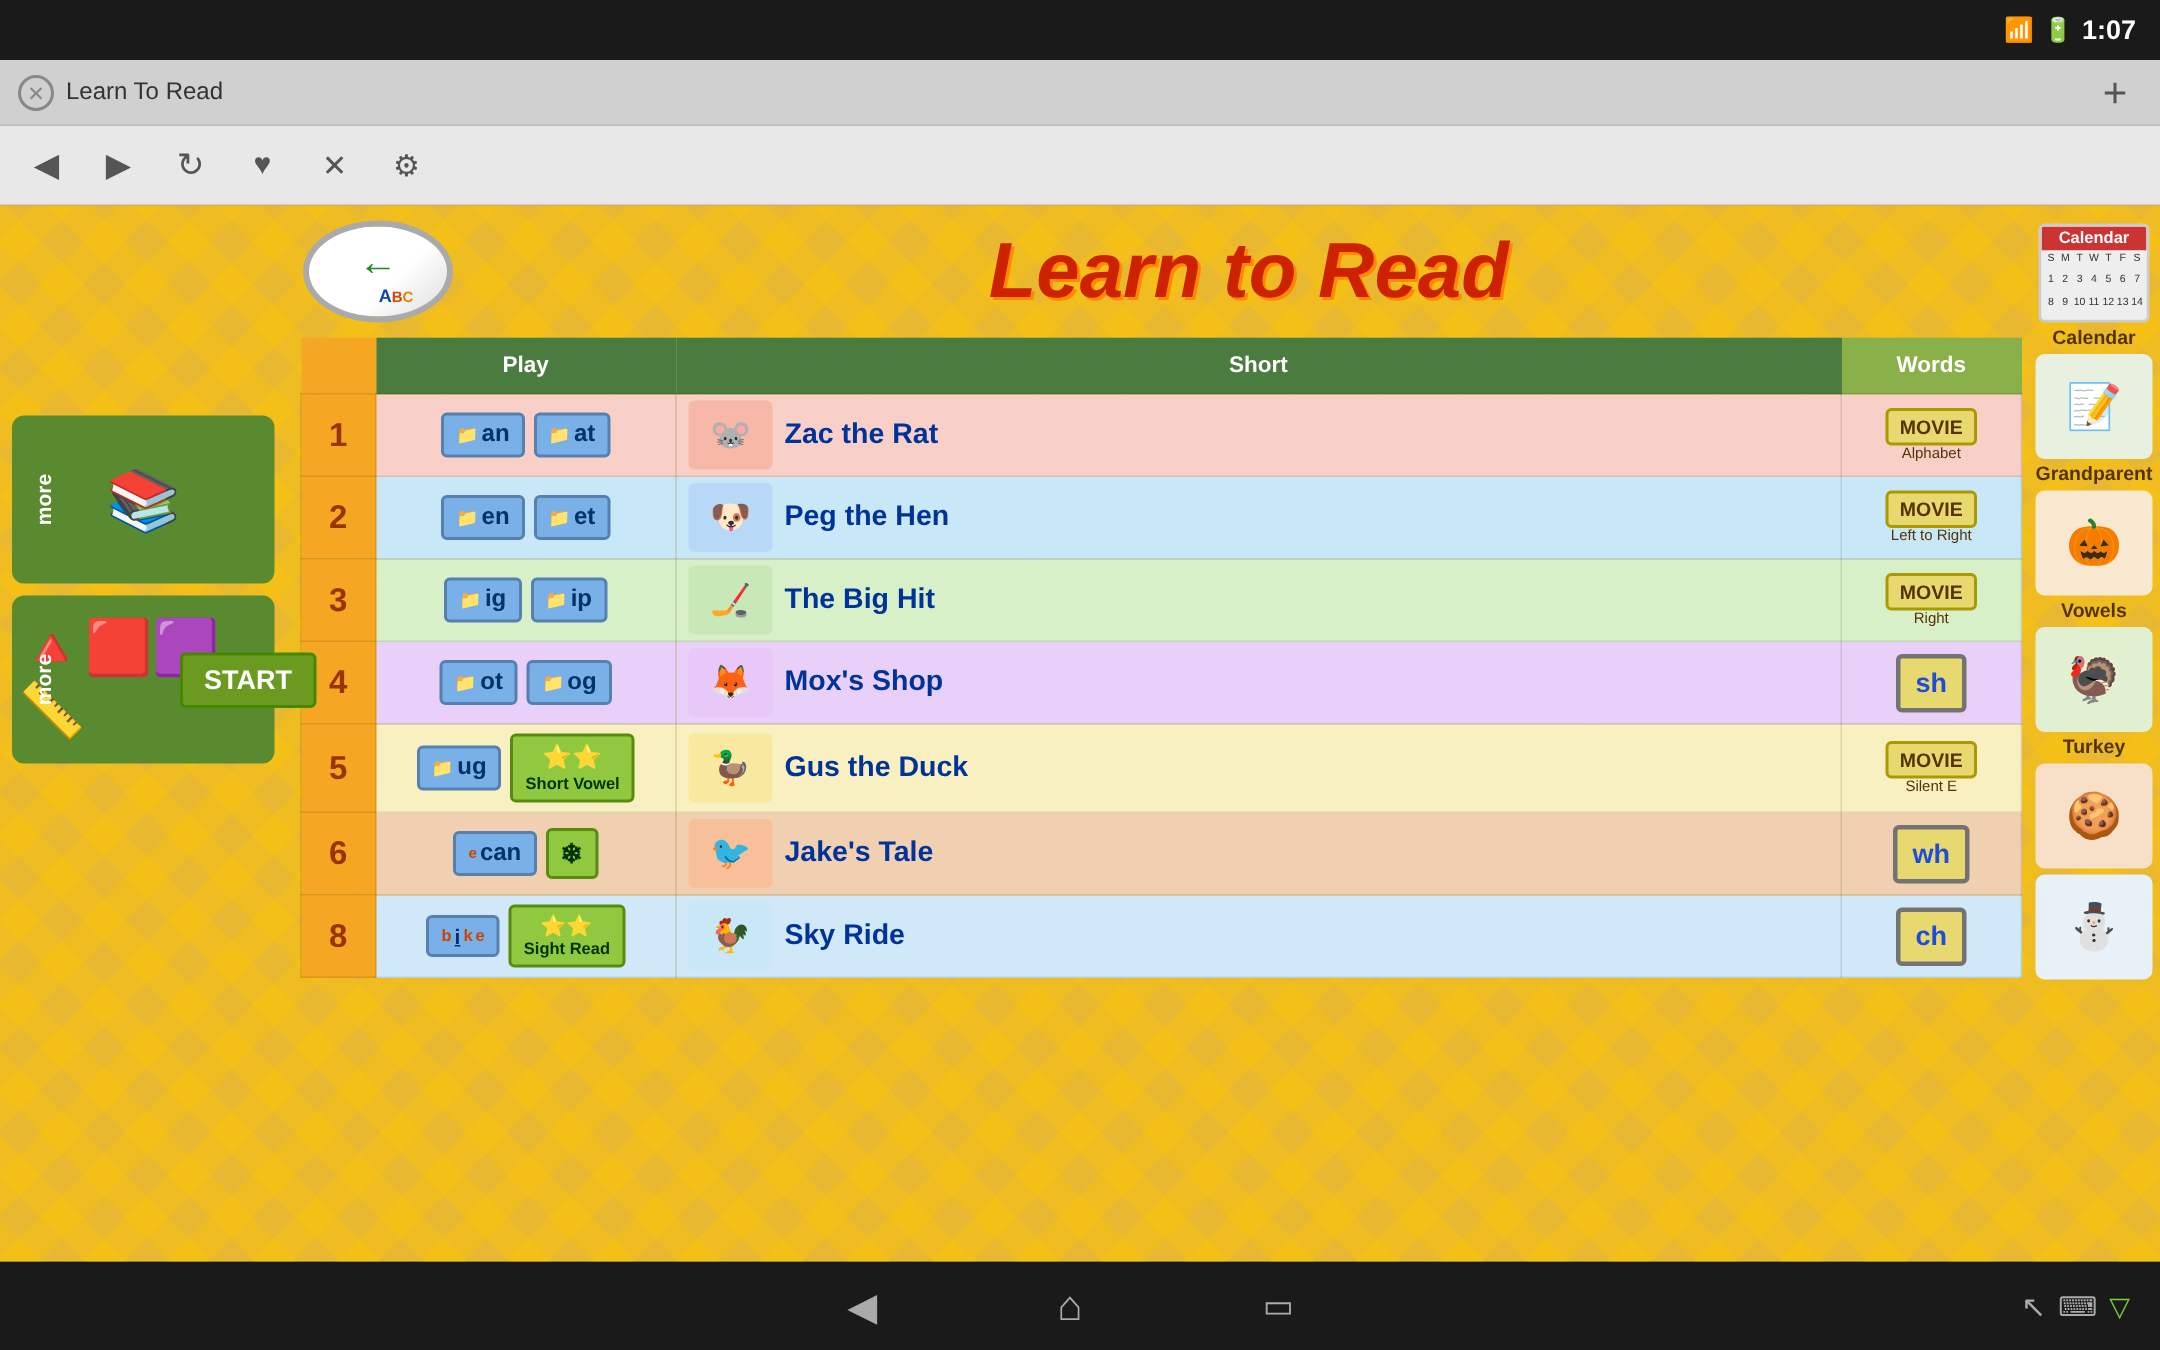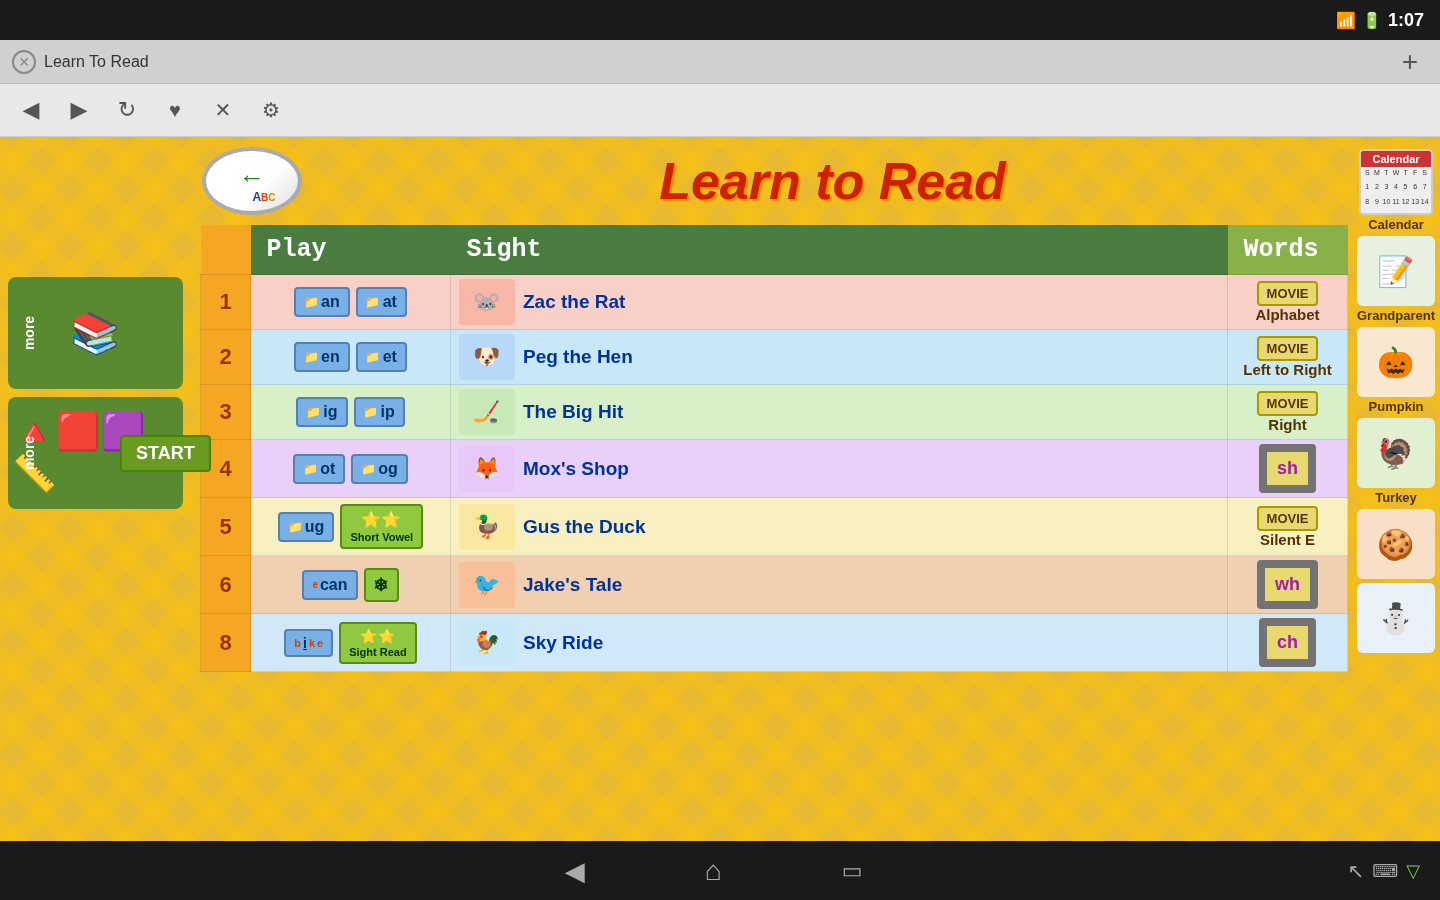--- a/index.html
+++ b/index.html
@@ -152,25 +152,24 @@
       font-family: 'Arial Black', Arial, sans-serif;
     }
 
     .ltr-table {
       width: 100%;
       border-collapse: collapse;
     }
 
     .col-header {
       padding: 10px 16px;
-      font-size: 25px;
+      font-size: 15px;
       font-weight: bold;
       color: #fff;
-      text-align: left;
-      font-family: Liberation Mono, monospace;
+      text-align: center;
     }
     .col-header.play { background: #4a7c3f; }
     .col-header.book { background: #4a7c3f; }
     .col-header.skills { background: #8ab04a; }
 
     .row-num {
       font-size: 24px;
       font-weight: bold;
       color: #993300;
       text-align: center;
@@ -207,34 +206,34 @@
       border: 2px solid #aa9900;
       border-radius: 4px;
       padding: 3px 8px;
       font-size: 13px;
       font-weight: bold;
       color: #553300;
       cursor: pointer;
       display: inline-block;
     }
     .movie-label {
-      font-size: 15px;
+      font-size: 10px;
       color: #553300;
-      font-weight: bold;
+      font-weight: normal;
       display: block;
       margin-top: 0;
     }
     .skill-tile {
       background: #e8d870;
-      border: 8px solid #737373;
+      border: 3px solid #737373;
       border-radius: 4px;
       padding: 6px 10px;
       font-size: 18px;
       font-weight: bold;
-      color: #a21caf;
+      color: #1d4ed8;
       cursor: pointer;
       display: inline-block;
     }
 
     
     .row-1 td { background: #f8d0c8; }
     .row-2 td { background: #c8e8f8; }
     .row-3 td { background: #d8f0c8; }
     .row-4 td { background: #e8d0f8; }
     .row-5 td { background: #f8f0c0; }
@@ -552,21 +551,21 @@
       <span class="more-label">more</span>
     </div>
   </div>
 
   <div class="ltr-main-table">
     <table class="ltr-table">
       <thead>
         <tr>
           <th style="width:50px;background:#f5a623;border:none;"></th>
           <th class="col-header play" style="width:200px;">Play</th>
-          <th class="col-header book">Sight</th>
+          <th class="col-header book">Short</th>
           <th class="col-header skills" style="width:120px;">Words</th>
         </tr>
       </thead>
       <tbody>
 
         <tr class="row-1">
           <td class="row-num row-num-cell" style="text-align:center;font-size:22px;font-weight:bold;color:#993300;background:#f5a623;">1</td>
           <td>
             <div style="display:flex;gap:6px;padding:6px;align-items:center;justify-content:center;">
               <div class="blue-tile-small"><span style="color:#5580b0;font-size:12px;">📁</span>an</div>
@@ -758,21 +757,21 @@
       <span class="sidebar-label">Calendar</span>
     </div>
 
     <div class="sidebar-item">
       <div class="sidebar-icon" style="background:#e8f0e0;">📝</div>
       <span class="sidebar-label">Grandparent</span>
     </div>
 
     <div class="sidebar-item">
       <div class="sidebar-icon" style="background:#f8e8d0;">🎃</div>
-      <span class="sidebar-label">Pumpkin</span>
+      <span class="sidebar-label">Vowels</span>
     </div>
 
     <div class="sidebar-item">
       <div class="sidebar-icon" style="background:#e0f0d0;">🦃</div>
       <span class="sidebar-label">Turkey</span>
     </div>
 
     <div class="sidebar-item">
       <div class="sidebar-icon" style="background:#f8e0c8;">🍪</div>
     </div>

